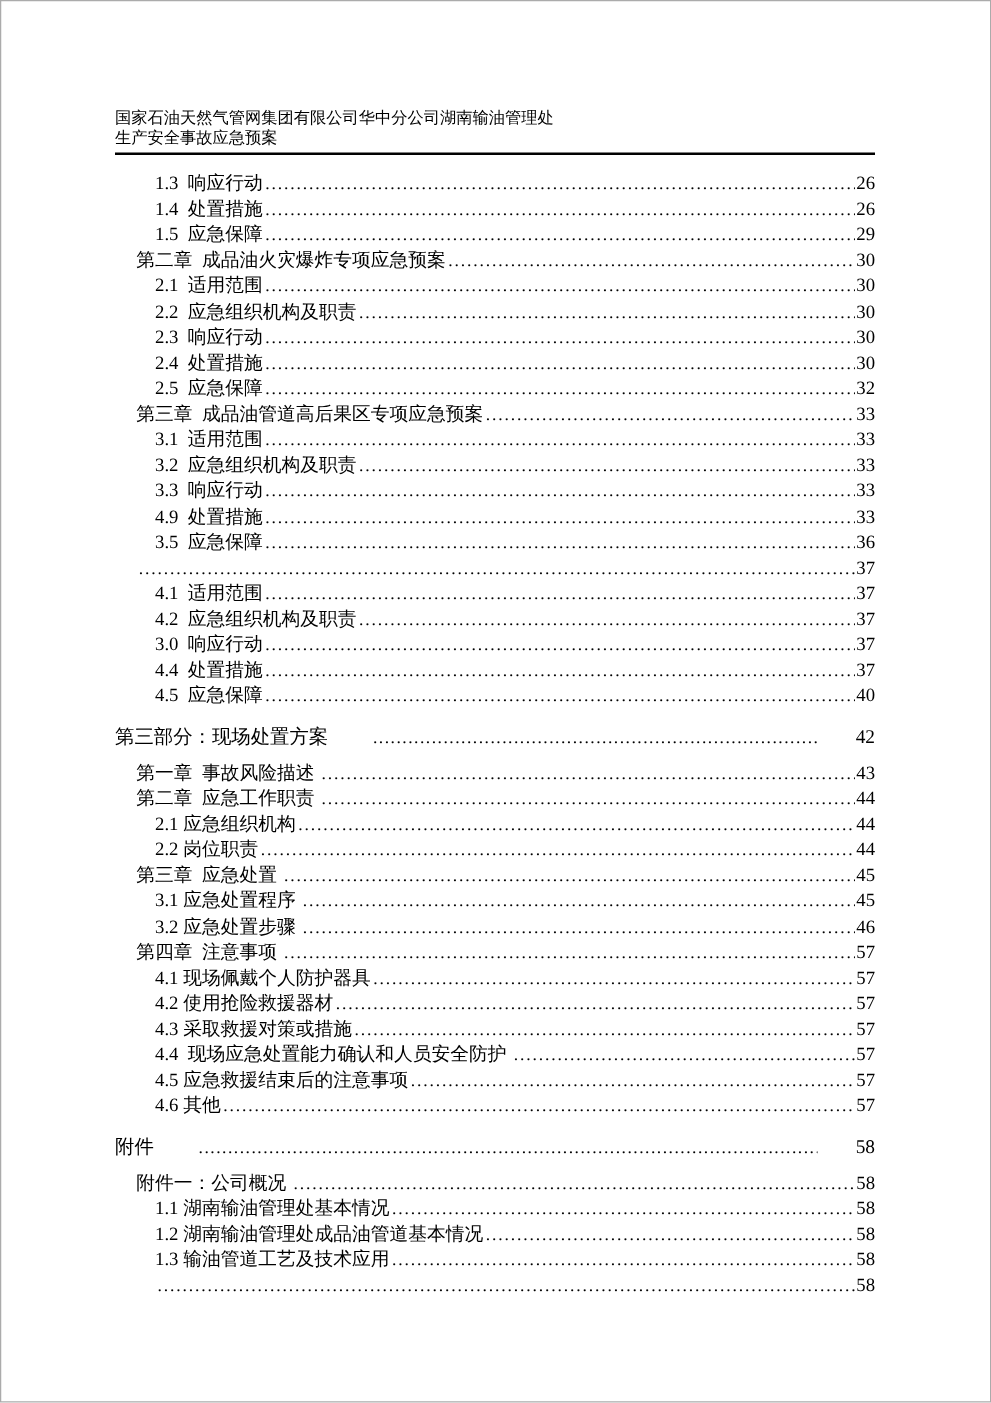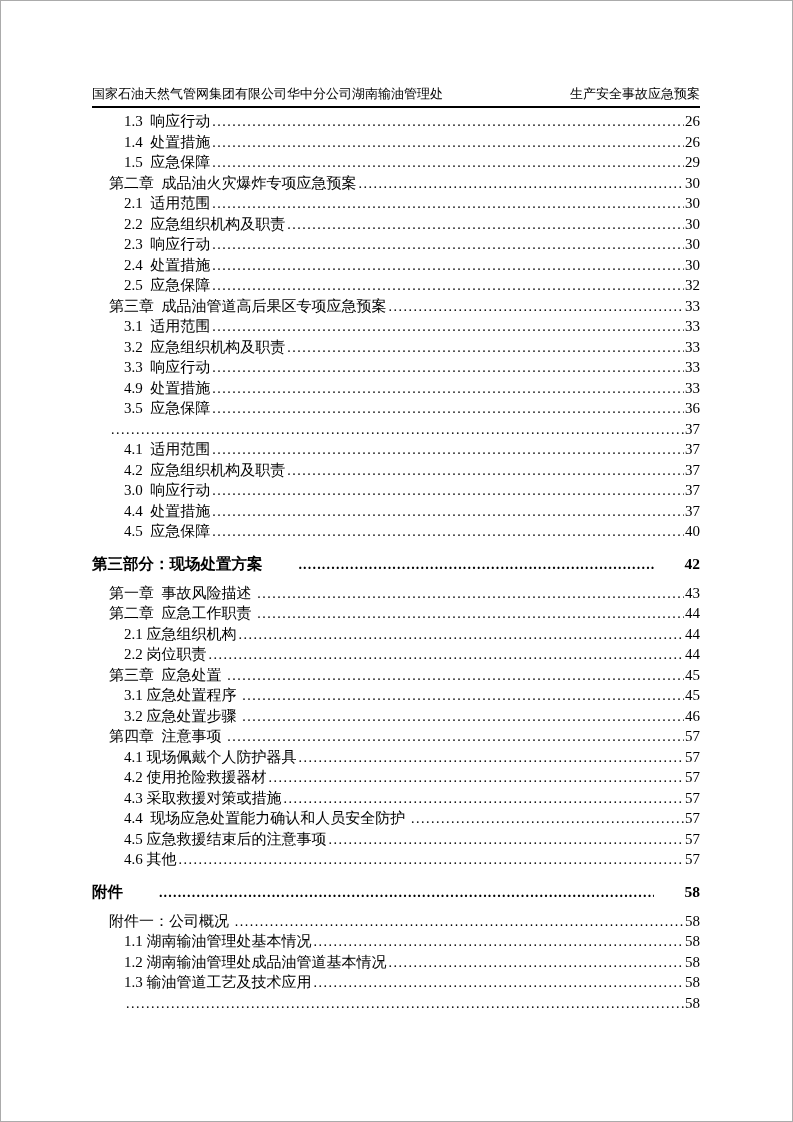--- a/index.html
+++ b/index.html
@@ -25,23 +25,24 @@
   }
   .header {
     margin-top: 85px;
     padding-bottom: 4px;
     border-bottom: 2px solid #000;
     display: flex;
     justify-content: space-between;
     align-items: baseline;
     font-size: 13px;
     line-height: 16px;
+    flex-direction: column;
   }
   .toc {
-    margin-top: 3px;
+    margin-top: 13px;
   }
   .toc-row {
     display: flex;
     align-items: baseline;
     font-size: 15px;
     line-height: 20.5px;
     height: 20.5px;
   }
   .toc-row .title {
     white-space: pre;
@@ -55,21 +56,21 @@
     margin-left: 2px;
     font-size: 14px;
   }
   .toc-row .pg {
     flex: 0 0 auto;
     padding-left: 1px;
   }
   .toc-row.chapter { padding-left: 17px; }
   .toc-row.section { padding-left: 32px; }
   .toc-row.part {
-    font-weight: bold;
+    font-weight: normal;
     font-size: 15.5px;
     margin-top: 12px;
     margin-bottom: 8px;
     height: 21px;
     gap: 30px;
   }
   .toc-row.part .dots { letter-spacing: 1.2px; }
   .footer {
     position: absolute;
     left: 0; right: 0;

